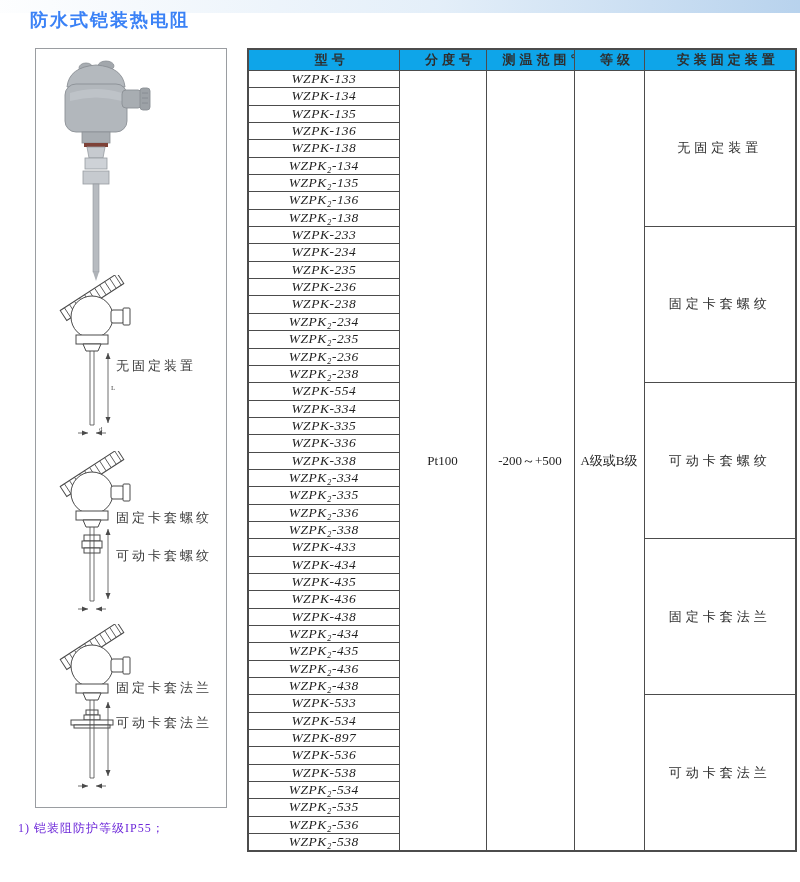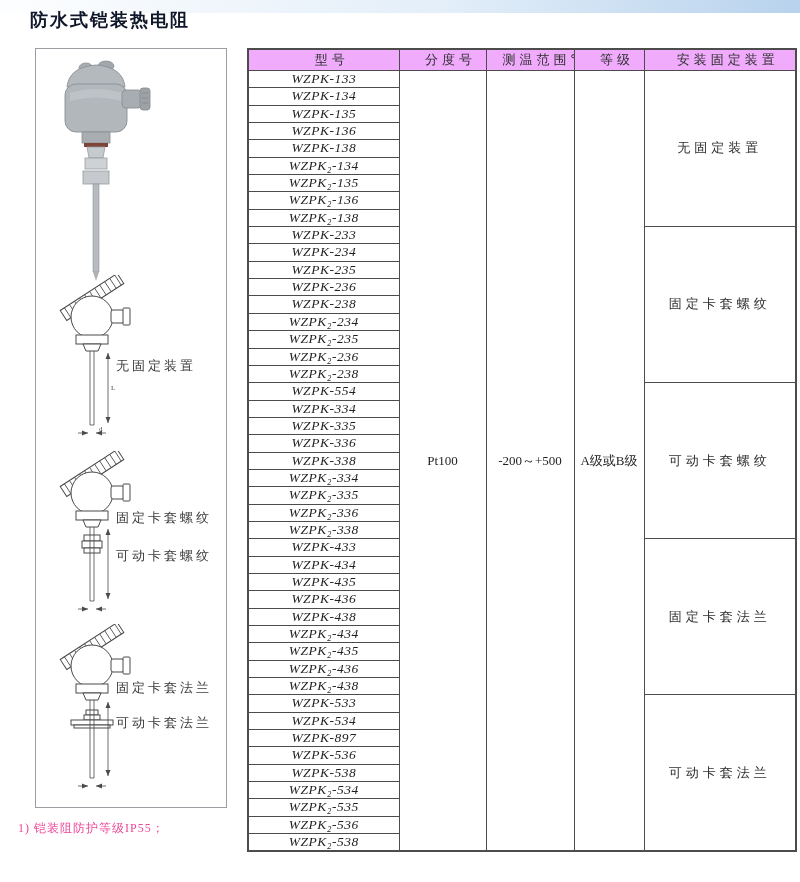--- a/index.html
+++ b/index.html
@@ -7,21 +7,21 @@
     width:800px;height:882px;position:relative;background:#ffffff;
     font-family:"Liberation Serif","DejaVu Serif",serif;
     overflow:hidden;
   }
   .top-gradient{
     position:absolute;left:0;top:0;width:800px;height:13px;
     background:linear-gradient(to right, rgba(214,230,246,0.05), rgba(205,225,244,0.55) 55%, rgba(180,208,236,0.95));
   }
   .page-title{
     position:absolute;left:30px;top:8px;
-    font-size:18px;font-weight:bold;color:#0f172a;letter-spacing:2px;
+    font-size:18px;font-weight:bold;color:#3b82f6;letter-spacing:2px;
     font-family:"Liberation Sans","DejaVu Sans",sans-serif;
   }
   
   .side-panel{
     position:absolute;left:35px;top:48px;width:192px;height:760px;
     border:1px solid #9a9da1;background:#ffffff;box-sizing:border-box;
   }
   .side-panel svg{position:absolute;}
   .drawing-label{
     position:absolute;font-size:13px;color:#3c3c3c;letter-spacing:3px;white-space:nowrap;
@@ -31,31 +31,31 @@
     position:absolute;left:247px;top:48px;width:548px;
     border-collapse:collapse;table-layout:fixed;
     font-size:13px;color:#1f1f1f;
   }
   .spec-table th,.spec-table td{
     border:1px solid #4c4c4c;text-align:center;vertical-align:middle;
     padding:0;overflow:hidden;white-space:nowrap;
   }
   .spec-table{border:2px solid #4c4c4c;}
   .spec-table thead th{
-    height:20px;background:#f0abfc;font-weight:normal;color:#2e2e2e;
+    height:20px;background:#0ea5e9;font-weight:bold;color:#2e2e2e;
     letter-spacing:4px;font-size:13px;padding-left:16px;
   }
   .spec-table tbody td{height:16.35px;line-height:16.35px;}
   .model-cell{font-size:13.5px;letter-spacing:0.5px;font-style:italic;}
   .span-cell{background:#ffffff;font-size:13px;}
   .mounting-cell{letter-spacing:4px;color:#2e2e2e;}
   
   .notes{
     position:absolute;left:18px;top:820px;width:760px;
-    font-size:12px;color:#ec4899;line-height:17.5px;letter-spacing:1px;
+    font-size:12px;color:#6d28d9;line-height:17.5px;letter-spacing:1px;
   }
   .note-line{white-space:nowrap;}
   
   .outline{stroke:#4a4a4a;stroke-width:1;fill:#ffffff;}
   .dim{stroke:#4a4a4a;stroke-width:0.8;}
   .dim-text{font-size:7px;fill:#4a4a4a;font-family:"Liberation Serif",serif;}
 </style>
 </head>
 <body>
 

